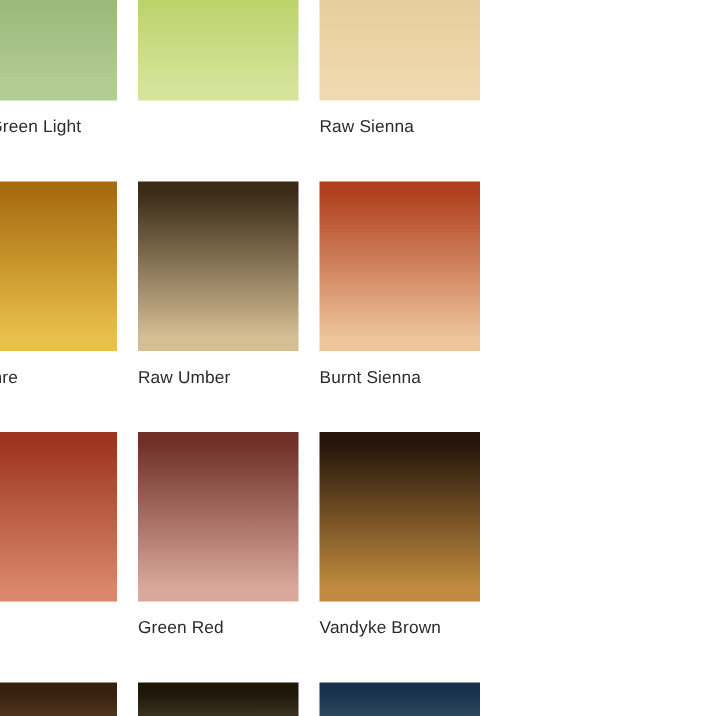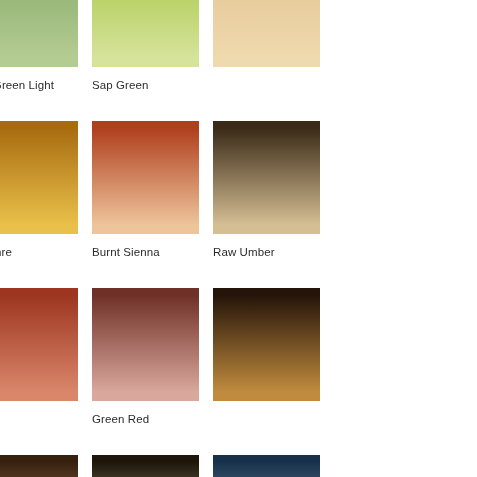--- a/index.html
+++ b/index.html
@@ -54,51 +54,52 @@
 <body>
 
 <div id="swatch-grid">
     <div class="swatch-row">
       <div class="swatch-cell">
         <span class="swatch-chip" style="background: linear-gradient(rgb(138, 171, 107) 0%, rgb(138, 171, 107) 6%, rgb(179, 204, 146) 92%, rgb(179, 204, 146) 100%);"></span>
         <span class="swatch-label">er's Green Light</span>
       </div>
       <div class="swatch-cell">
         <span class="swatch-chip" style="background: linear-gradient(rgb(169, 199, 74) 0%, rgb(169, 199, 74) 6%, rgb(214, 227, 154) 92%, rgb(214, 227, 154) 100%);"></span>
-        <span class="swatch-label">Sap Green</span>
       </div>
       <div class="swatch-cell">
         <span class="swatch-chip" style="background: linear-gradient(rgb(227, 196, 147) 0%, rgb(227, 196, 147) 6%, rgb(239, 217, 174) 92%, rgb(239, 217, 174) 100%);"></span>
+        <span class="swatch-label">Raw Sienna</span>
       </div>
     </div>
     <div class="swatch-row">
       <div class="swatch-cell">
         <span class="swatch-chip" style="background: linear-gradient(rgb(168, 108, 16) 0%, rgb(168, 108, 16) 6%, rgb(233, 192, 74) 92%, rgb(233, 192, 74) 100%);"></span>
         <span class="swatch-label">v Ochre</span>
       </div>
       <div class="swatch-cell">
+        <span class="swatch-chip" style="background: linear-gradient(rgb(58, 42, 23) 0%, rgb(58, 42, 23) 6%, rgb(213, 190, 148) 92%, rgb(213, 190, 148) 100%);"></span>
+        <span class="swatch-label">Raw Umber</span>
+      </div>
+      <div class="swatch-cell">
         <span class="swatch-chip" style="background: linear-gradient(rgb(176, 63, 30) 0%, rgb(176, 63, 30) 6%, rgb(238, 196, 155) 92%, rgb(238, 196, 155) 100%);"></span>
         <span class="swatch-label">Burnt Sienna</span>
-      </div>
-      <div class="swatch-cell">
-        <span class="swatch-chip" style="background: linear-gradient(rgb(58, 42, 23) 0%, rgb(58, 42, 23) 6%, rgb(213, 190, 148) 92%, rgb(213, 190, 148) 100%);"></span>
-        <span class="swatch-label">Raw Umber</span>
       </div>
     </div>
     <div class="swatch-row">
       <div class="swatch-cell">
         <span class="swatch-chip" style="background: linear-gradient(rgb(157, 53, 32) 0%, rgb(157, 53, 32) 6%, rgb(217, 134, 107) 92%, rgb(217, 134, 107) 100%);"></span>
         <span class="swatch-label">Red</span>
       </div>
       <div class="swatch-cell">
         <span class="swatch-chip" style="background: linear-gradient(rgb(111, 48, 39) 0%, rgb(111, 48, 39) 6%, rgb(217, 167, 156) 92%, rgb(217, 167, 156) 100%);"></span>
         <span class="swatch-label">Green Red</span>
       </div>
       <div class="swatch-cell">
         <span class="swatch-chip" style="background: linear-gradient(rgb(36, 20, 9) 0%, rgb(36, 20, 9) 6%, rgb(192, 139, 62) 92%, rgb(192, 139, 62) 100%);"></span>
+        <span class="swatch-label">Vandyke Brown</span>
       </div>
     </div>
     <div class="swatch-row">
       <div class="swatch-cell">
         <span class="swatch-chip" style="background: linear-gradient(rgb(54, 33, 15) 0%, rgb(54, 33, 15) 6%, rgb(217, 162, 115) 92%, rgb(217, 162, 115) 100%);"></span>
       </div>
       <div class="swatch-cell">
         <span class="swatch-chip" style="background: linear-gradient(rgb(29, 22, 9) 0%, rgb(29, 22, 9) 6%, rgb(214, 195, 166) 92%, rgb(214, 195, 166) 100%);"></span>
       </div>
       <div class="swatch-cell">

